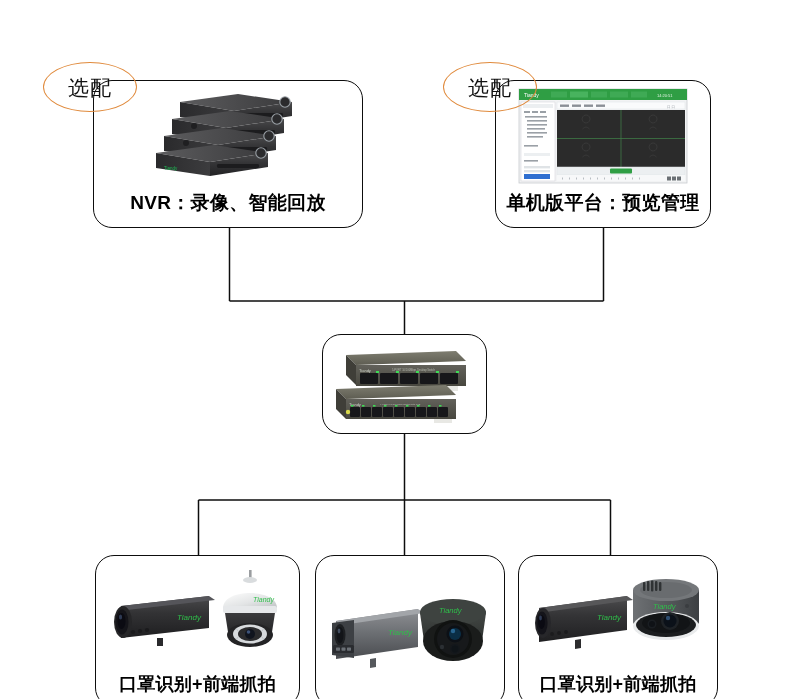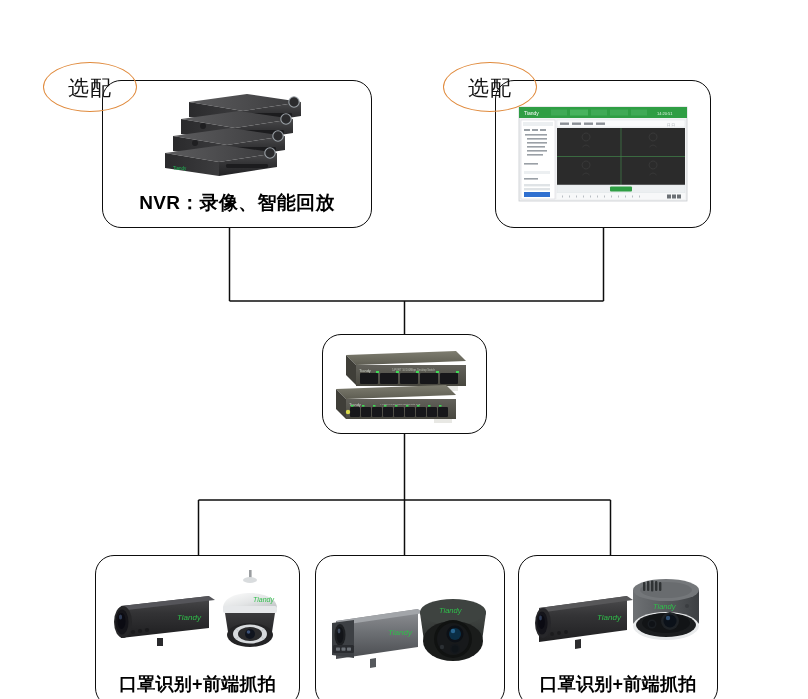--- a/index.html
+++ b/index.html
@@ -75,21 +75,21 @@
     justify-content: center;
     z-index: 6;
   }
   .badge span {
     font-size: 21px;
     color: #111111;
     line-height: 1;
     letter-spacing: 1px;
   }
   
-  #node-nvr       { left: 102px;  top: 40px;  width: 270px; height: 148px; }
+  #node-nvr       { left: 93px;  top: 40px;  width: 270px; height: 148px; }
   #node-platform  { left: 495px; top: 40px;  width: 216px; height: 148px; }
   #node-switch    { left: 322px; top: 294px; width: 165px; height: 100px; }
   #node-cam-1     { left: 95px;  top: 515px; width: 205px; height: 152px; }
   #node-cam-2     { left: 315px; top: 515px; width: 190px; height: 152px; }
   #node-cam-3     { left: 518px; top: 515px; width: 200px; height: 152px; }
   #badge-nvr      { left: 43px;  top: 22px; }
   #badge-platform { left: 443px; top: 22px; }
 </style>
 </head>
 <body>
@@ -258,20 +258,21 @@
           <rect x="115" y="90.5" width="1" height="2"></rect>
             <rect x="122" y="90.5" width="1" height="2"></rect>
         </g>
         <g fill="#6b7075">
           <rect x="150" y="89.5" width="4" height="4"></rect>
             <rect x="155" y="89.5" width="4" height="4"></rect>
           <rect x="160" y="89.5" width="4" height="4"></rect>
         </g>
       </svg>
     </div>
+    <div class="node-label">单机版平台：预览管理</div>
   </div>
 
   <div class="node" id="node-switch">
     <div class="node-art">
       <svg width="146" height="86" viewBox="0 0 146 86" xmlns="http://www.w3.org/2000/svg">
         <defs>
           <linearGradient id="swTop" x1="0" y1="0" x2="0" y2="1">
             <stop offset="0%" stop-color="#7e7d70"></stop>
             <stop offset="100%" stop-color="#5e5d52"></stop>
           </linearGradient>

